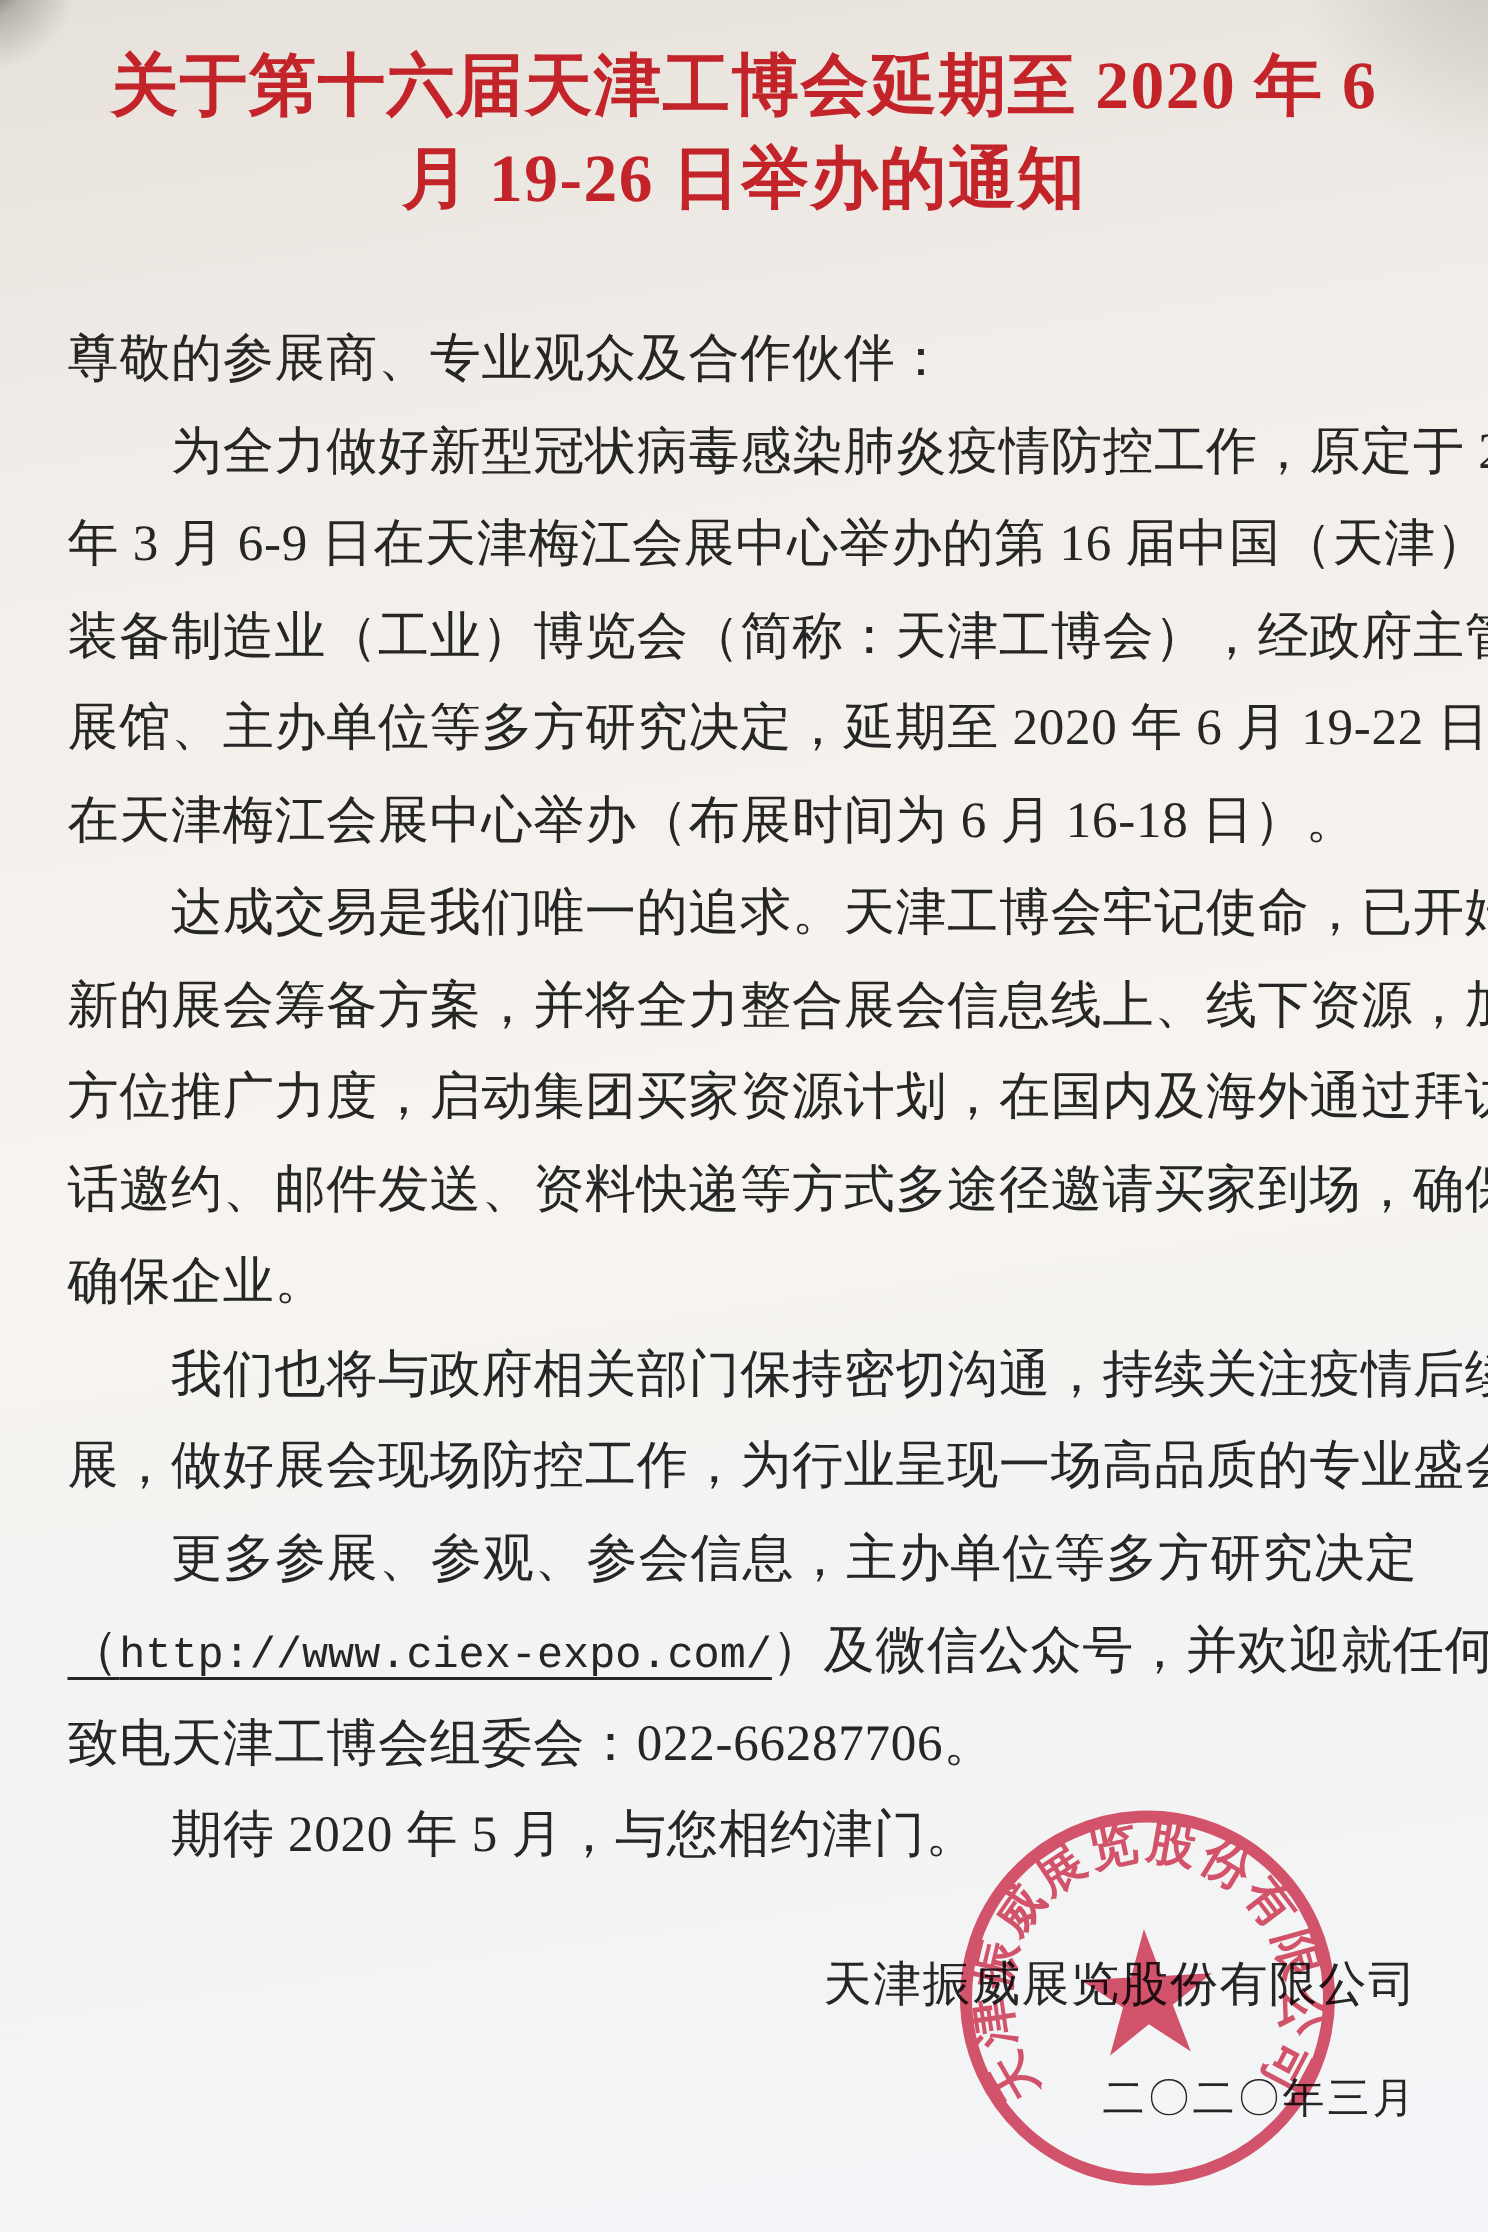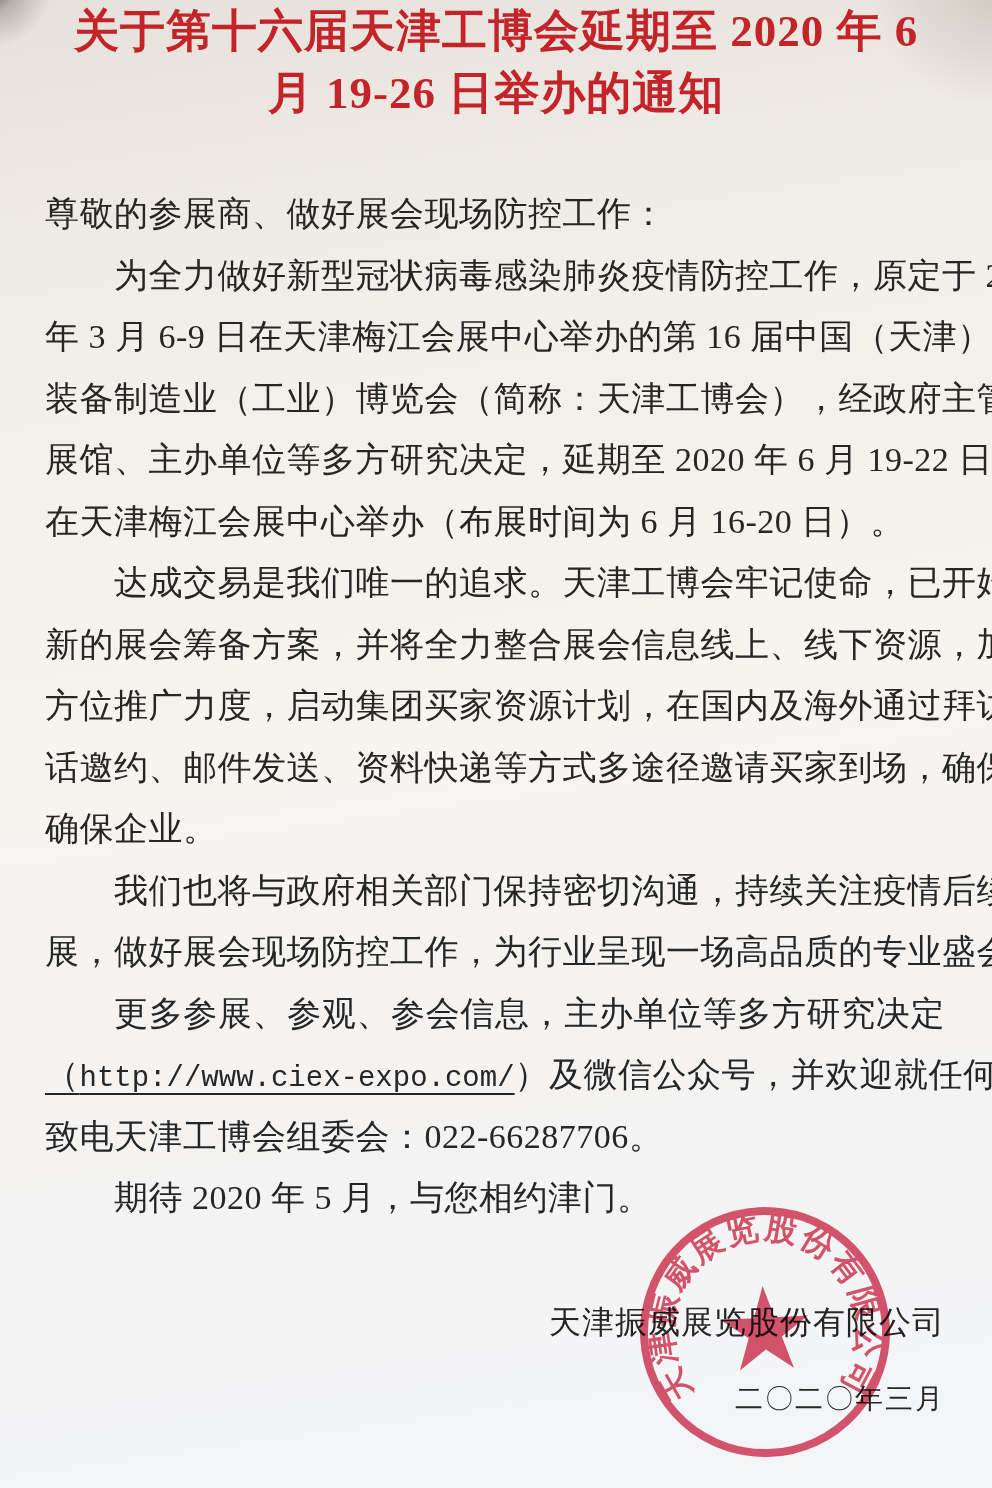--- a/index.html
+++ b/index.html
@@ -13,20 +13,21 @@
     height: 1488px;
     margin: 0 auto;
     overflow: hidden;
     font-family: "Liberation Serif", "DejaVu Serif", serif;
     background-image:
       radial-gradient(circle at -1% -1%, rgba(45,42,38,0.75) 0px, rgba(45,42,38,0.25) 28px, rgba(45,42,38,0) 62px),
       radial-gradient(circle at 101% -2%, rgba(120,112,100,0.28) 0px, rgba(120,112,100,0) 140px),
       linear-gradient(172deg, #e6e1da 0%, #f2eeea 22%, #f7f4f0 48%, #f4f3f2 72%, #f3f5f8 100%);
   }
   .title {
+    padding-top: 26px;
     text-align: center;
     color: #c3242a;
     font-weight: bold;
     font-size: 45px;
     line-height: 62px;
     letter-spacing: 1px;
   }
   .body-text {
     margin: 59px 47px 0 45px;
     color: #262626;
@@ -88,27 +89,27 @@
 <body>
 
 <div class="page">
 
   <div class="title">
     <div>关于第十六届天津工博会延期至 2020 年 6</div>
     <div>月 19-26 日举办的通知</div>
   </div>
 
   <div class="body-text">
-    <div class="line">尊敬的参展商、做好展会现场防控工作：</div>
+    <div class="line">尊敬的参展商、专业观众及合作伙伴：</div>
 
     <div class="line indent fill">为全力做好新型冠状病毒感染肺炎疫情防控工作，原定于 2020</div>
     <div class="line fill">年 3 月 6-9 日在天津梅江会展中心举办的第 16 届中国（天津）国际</div>
     <div class="line fill">装备制造业（工业）博览会（简称：天津工博会），经政府主管部门、</div>
     <div class="line fill">展馆、主办单位等多方研究决定，延期至 2020 年 6 月 19-22 日继续</div>
-    <div class="line">在天津梅江会展中心举办（布展时间为 6 月 16-20 日）。</div>
+    <div class="line">在天津梅江会展中心举办（布展时间为 6 月 16-18 日）。</div>
 
     <div class="line indent fill">达成交易是我们唯一的追求。天津工博会牢记使命，已开始制定</div>
     <div class="line fill">新的展会筹备方案，并将全力整合展会信息线上、线下资源，加强全</div>
     <div class="line fill">方位推广力度，启动集团买家资源计划，在国内及海外通过拜访、电</div>
     <div class="line fill">话邀约、邮件发送、资料快递等方式多途径邀请买家到场，确保企业</div>
     <div class="line">确保企业。</div>
 
     <div class="line indent fill">我们也将与政府相关部门保持密切沟通，持续关注疫情后续发</div>
     <div class="line">展，做好展会现场防控工作，为行业呈现一场高品质的专业盛会。</div>
 

